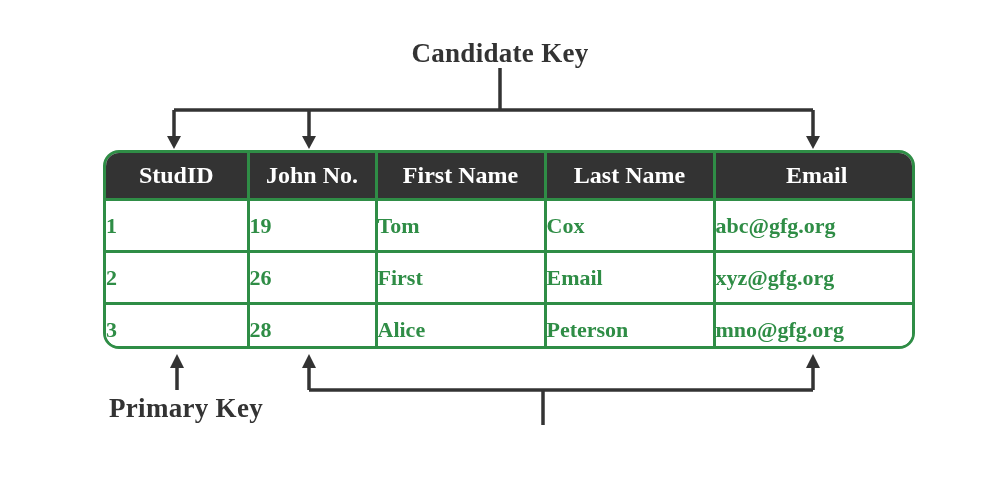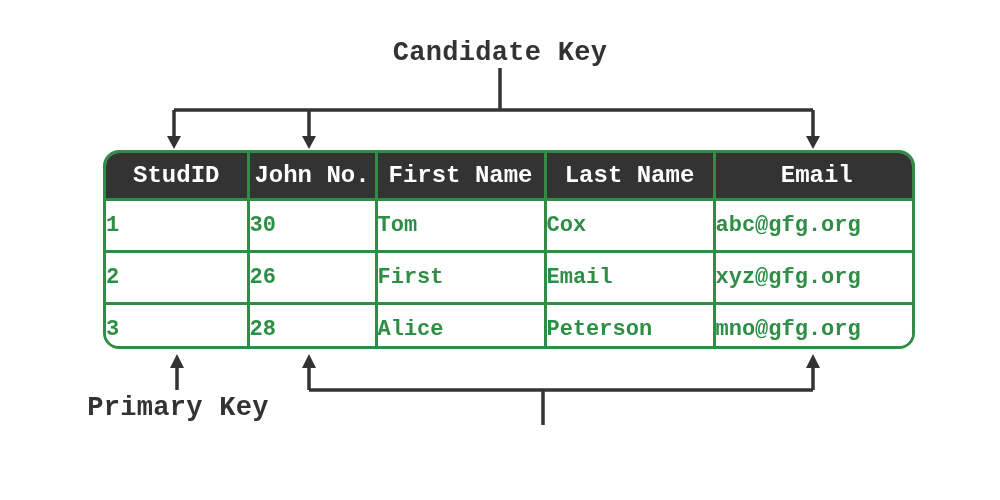--- a/index.html
+++ b/index.html
@@ -5,42 +5,42 @@
   html, body {
     margin: 0;
     padding: 0;
     background: #ffffff;
   }
   .canvas {
     position: relative;
     width: 1000px;
     height: 500px;
     background: #ffffff;
-    font-family: Liberation Mono, monospace;
+    font-family: Liberation Serif, serif;
     overflow: hidden;
   }
   .connector-layer {
     position: absolute;
     left: 0;
     top: 0;
     width: 1000px;
     height: 500px;
     pointer-events: none;
   }
   .key-label {
     position: absolute;
     text-align: center;
     font-size: 27px;
     font-weight: 700;
     color: #333333;
     letter-spacing: 0.3px;
     white-space: nowrap;
   }
   .candidate-key-label { left: 300px; width: 400px; top: 38px; }
-  .primary-key-label   { left: 28px;  width: 300px; top: 393px; }
+  .primary-key-label   { left: 36px;  width: 300px; top: 393px; }
   .alternate-key-label { left: 393px; width: 300px; top: 430px; }
 
   .db-table-wrap {
     position: absolute;
     left: 103px;
     top: 150px;
     width: 812px;
     height: 199px;
     border: 3px solid #2f8d46;
     border-radius: 16px;
@@ -134,21 +134,21 @@
       <tbody>
         <tr>
           <th>StudID</th>
           <th>John No.</th>
           <th>First Name</th>
           <th>Last Name</th>
           <th>Email</th>
         </tr>
         <tr>
           <td>1</td>
-          <td>30</td>
+          <td>19</td>
           <td>Tom</td>
           <td>Cox</td>
           <td>abc@gfg.org</td>
         </tr>
         <tr>
           <td>2</td>
           <td>26</td>
           <td>First</td>
           <td>Email</td>
           <td>xyz@gfg.org</td>

